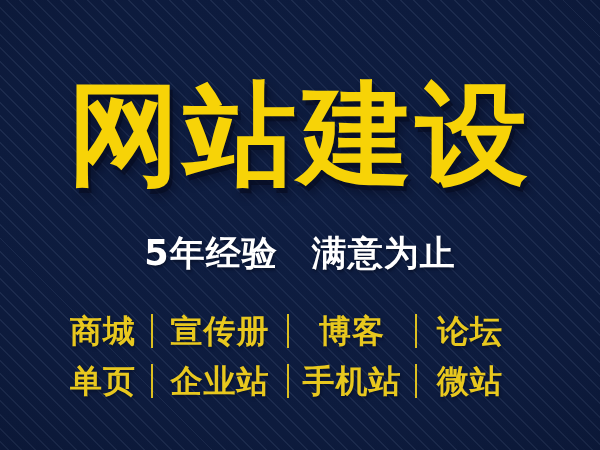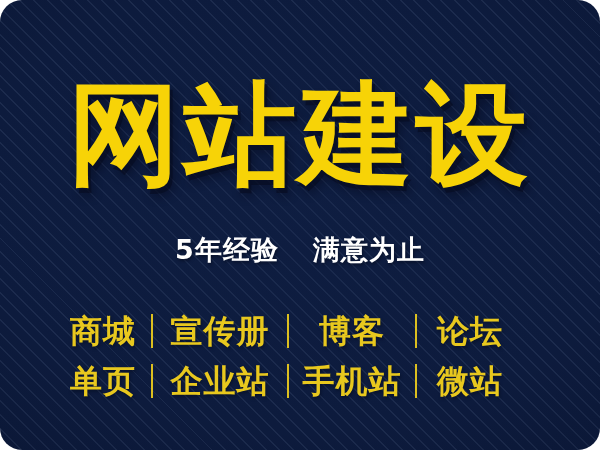--- a/index.html
+++ b/index.html
@@ -13,21 +13,20 @@
     overflow: hidden;
     font-family: "DejaVu Sans", "Liberation Sans", sans-serif;
   }
 
   #poster {
     position: relative;
     width: 600px;
     height: 450px;
     background-color: #0d1b3d;
     overflow: hidden;
-    border-radius: 22px;
   }
 
   
   #stripes {
     position: absolute;
     inset: 0;
     background-image: repeating-linear-gradient(
       45deg,
       rgba(255, 255, 255, 0.000) 0px,
       rgba(255, 255, 255, 0.000) 5.2px,
@@ -77,21 +76,21 @@
     white-space: nowrap;
   }
 
   
   .subtitle {
     position: absolute;
     top: 236px;
     left: 0;
     right: 0;
     text-align: center;
-    font-size: 27px;
+    font-size: 35px;
     line-height: 1;
     font-weight: 700;
     color: #ffffff;
     letter-spacing: 1px;
     text-shadow: 1px 2px 3px rgba(4, 9, 26, 0.55);
     white-space: nowrap;
   }
 
   .subtitle .gap {
     display: inline-block;

